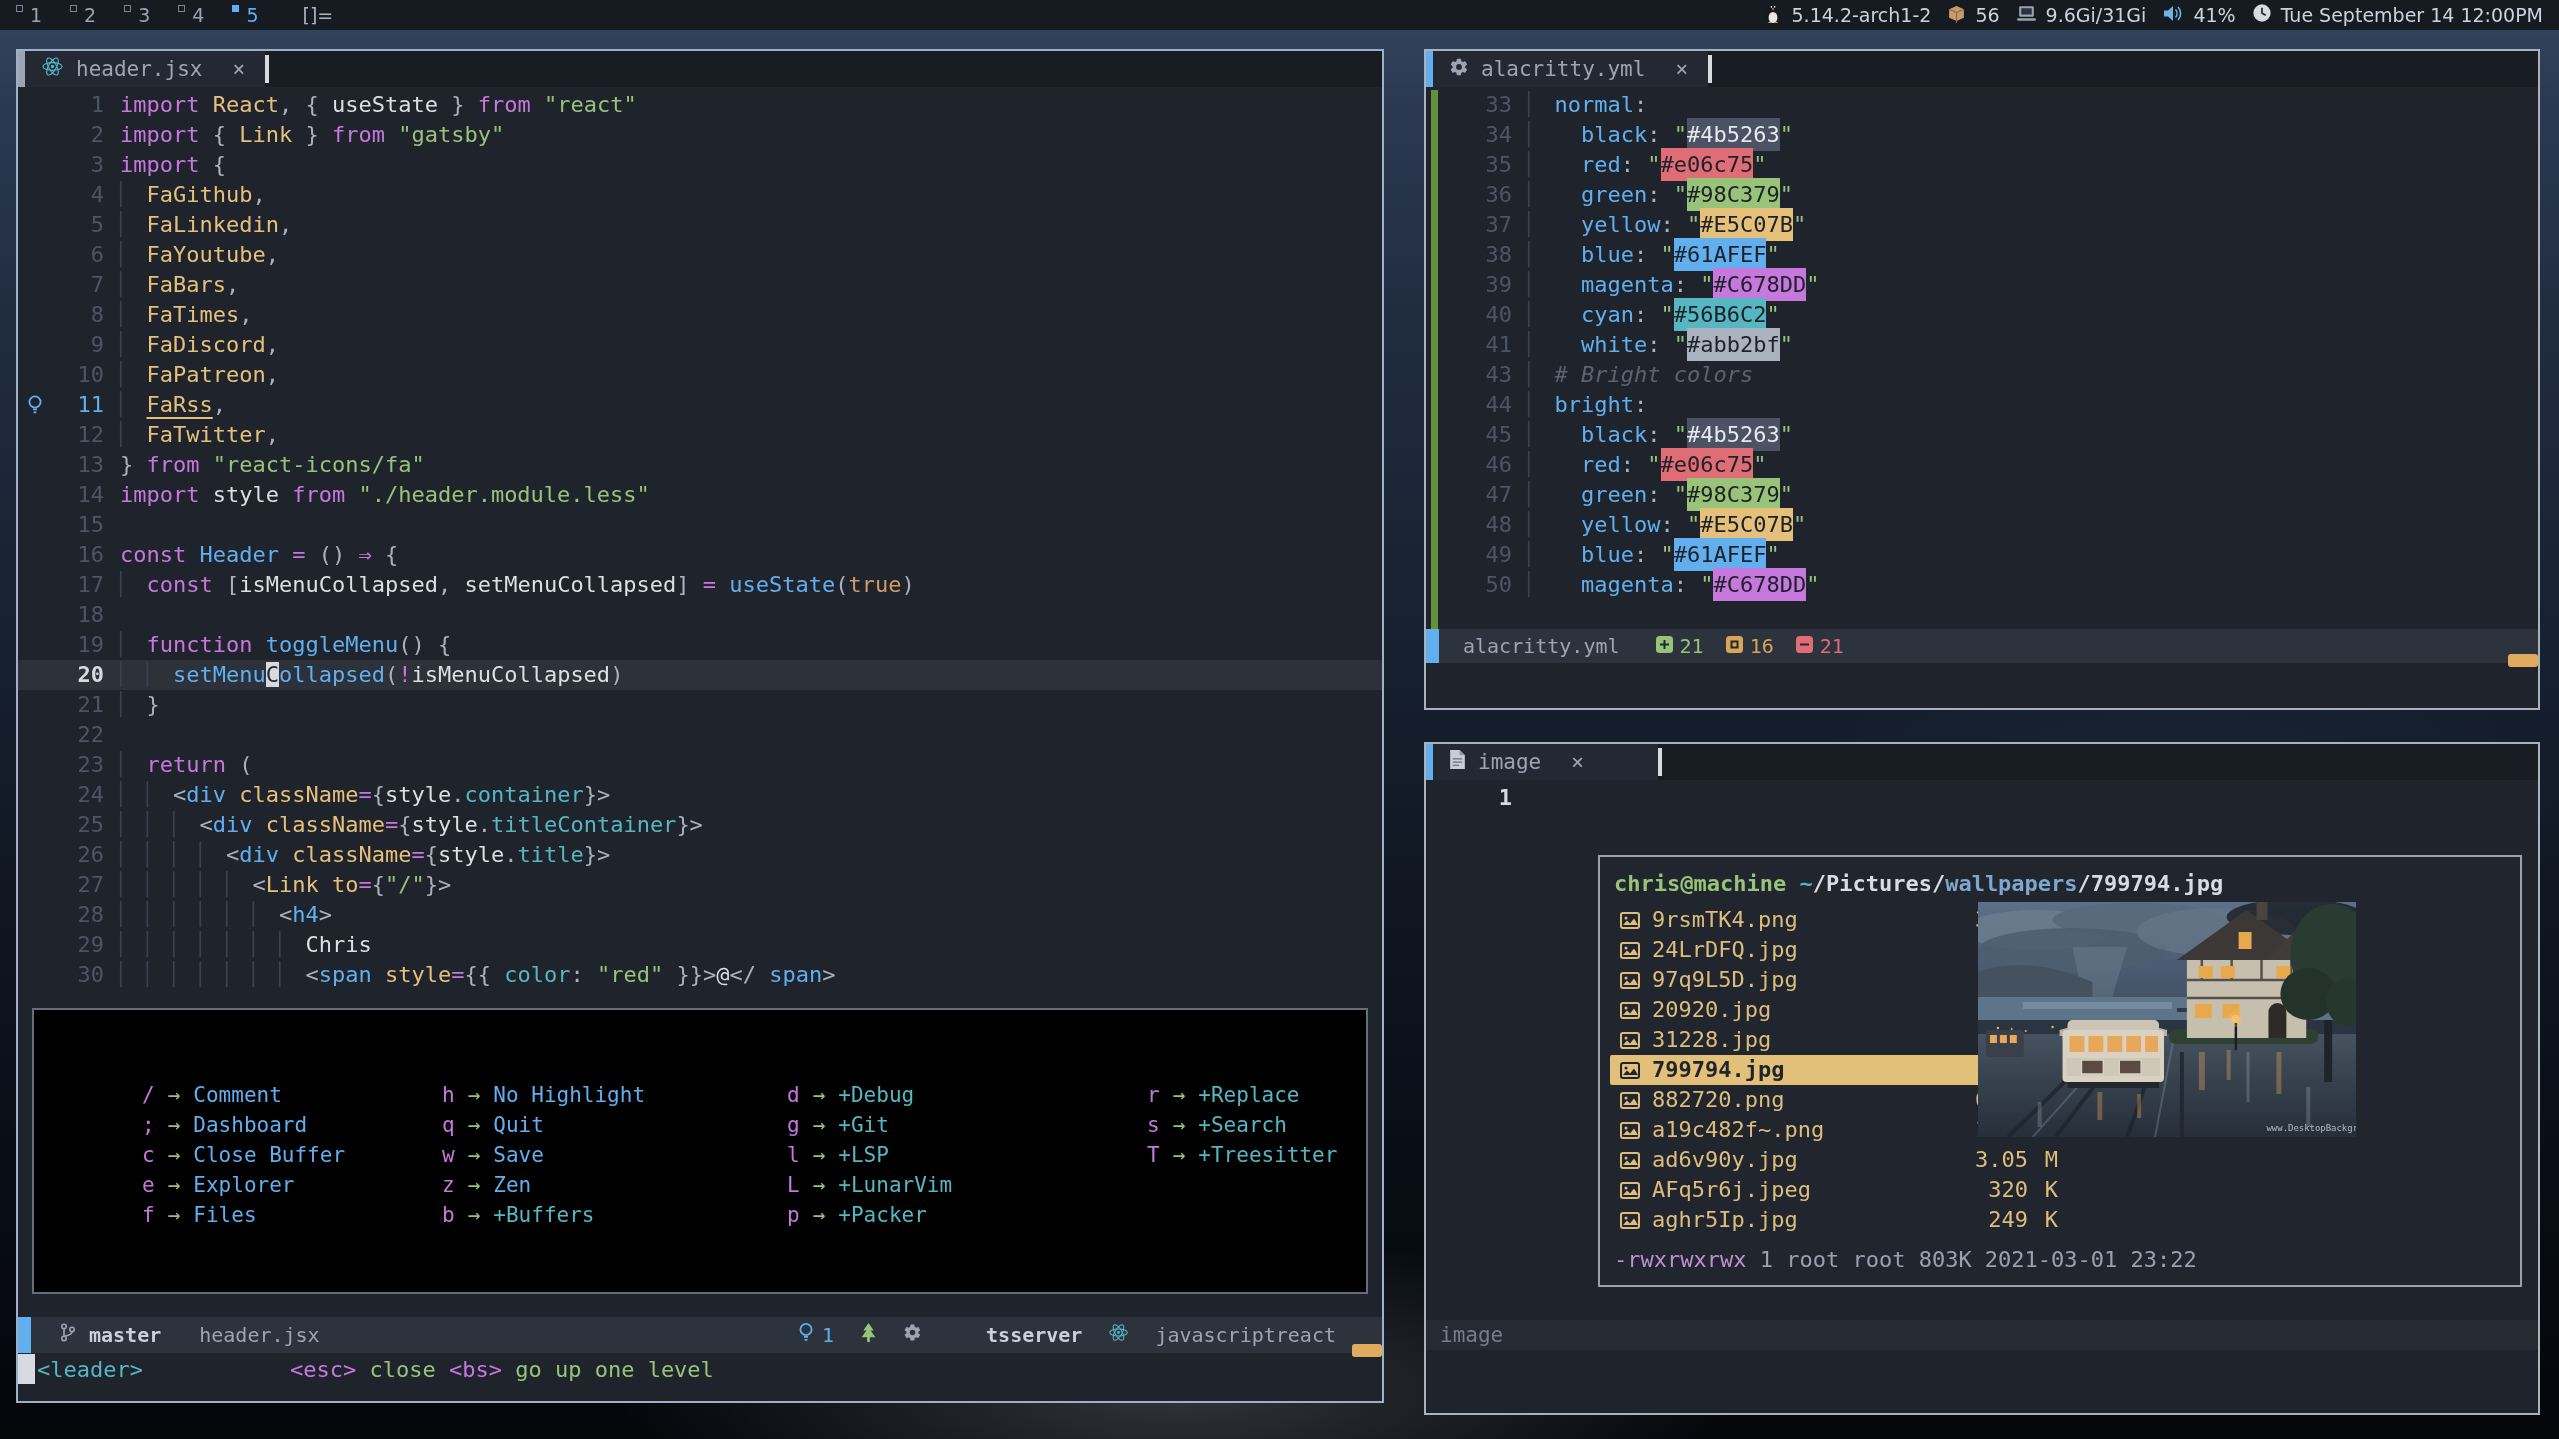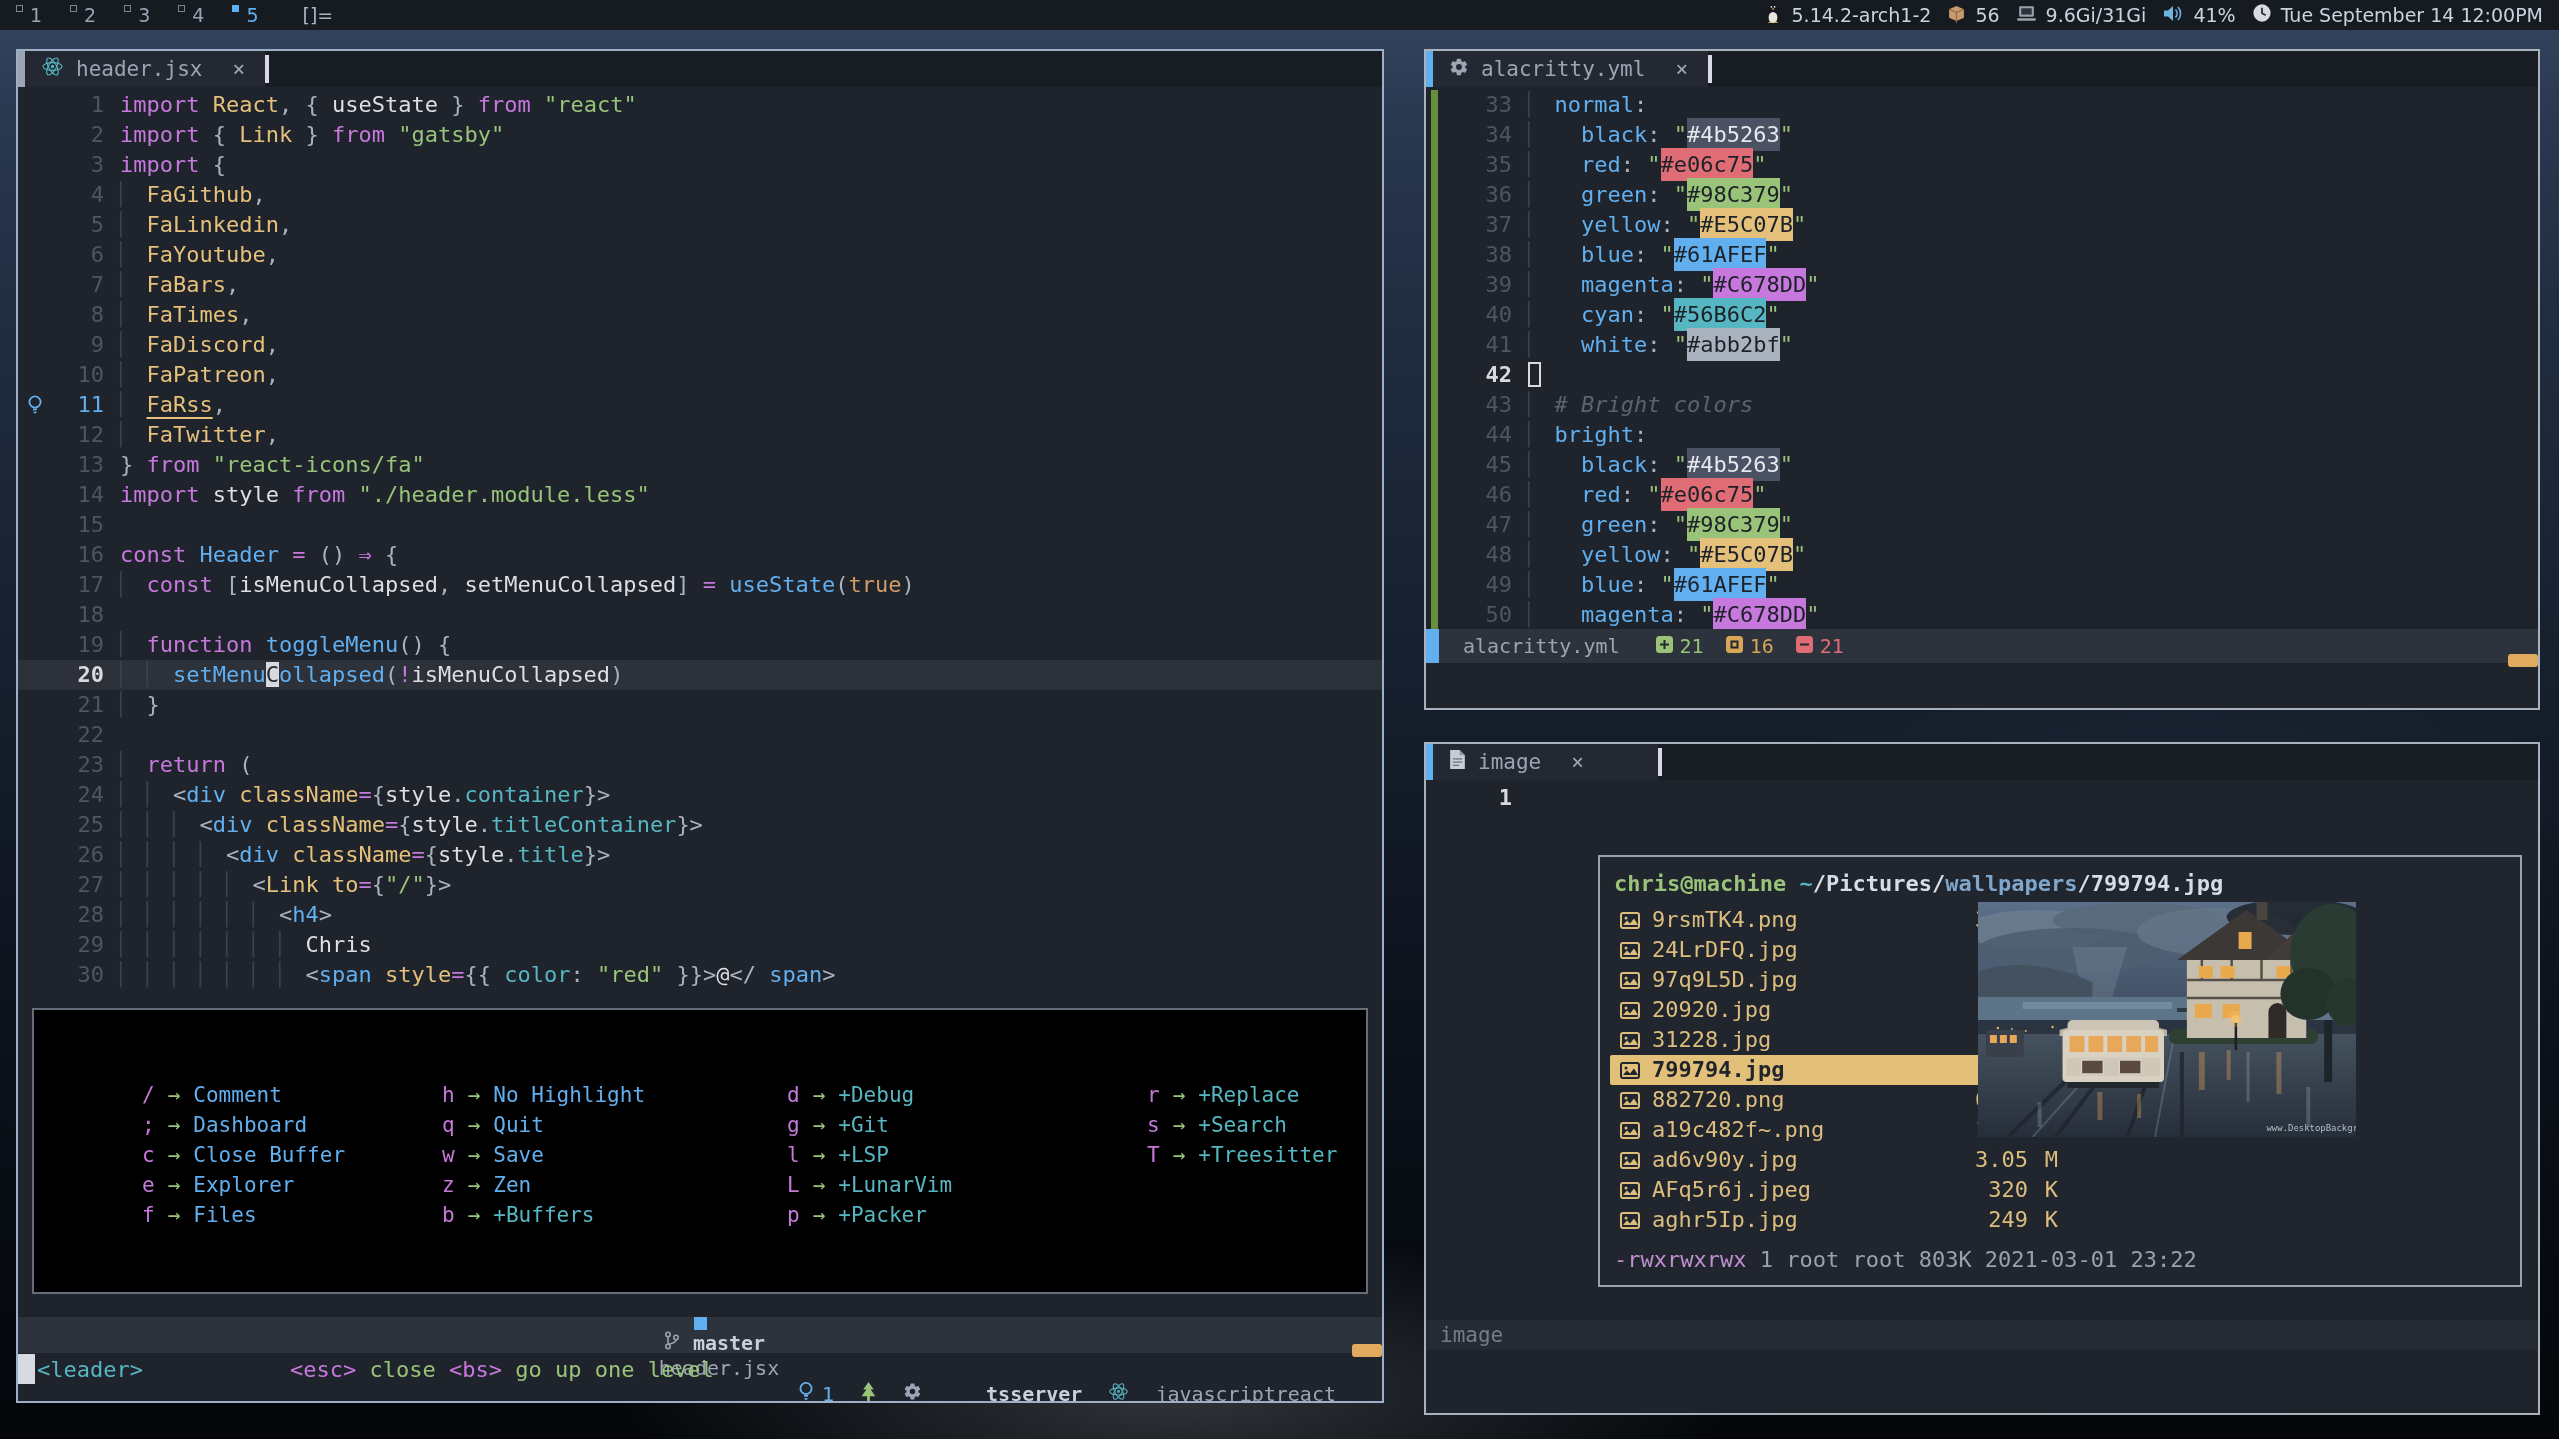--- a/index.html
+++ b/index.html
@@ -65,21 +65,21 @@
     border:2px solid #656d7a;display:grid;grid-template-columns:300px 345px 360px auto;
     padding:70px 0 0 108px;font-size:21px;line-height:30px;}
   .wk-item{height:30px;white-space:pre;}
   .wk-key{color:#c678dd;}
   .wk-arrow{color:#98c379;margin:0 13px;}
   .wk-label{color:#61afef;}
   .wk-label.group{color:#56b6c2;}
   
   .statusline{position:absolute;left:0;right:0;height:36px;background:#2d333d;
     display:flex;align-items:center;font-size:20px;color:#9da5b4;}
-  #win-left .statusline{top:1266px;flex-direction:column;}
+  #win-left .statusline{top:1266px;}
   #win-rt .statusline{top:578px;height:34px;}
   .mode-block{width:13px;height:100%;background:#61afef;flex:0 0 13px;}
   .sl-seg{display:flex;align-items:center;gap:12px;}
   .sl-branch{margin-left:28px;font-weight:bold;color:#c9d0da;}
   .sl-file{margin-left:38px;}
   .sl-right{margin-left:auto;display:flex;align-items:center;gap:26px;padding-right:46px;}
   .sl-diag{display:flex;align-items:center;gap:8px;color:#61afef;}
   .sl-lsp{font-weight:bold;color:#c9d0da;margin-left:38px;}
   .sl-ft{color:#9da5b4;}
   .scroll-ind{position:absolute;right:0;bottom:-4px;width:30px;height:13px;background:#e0aa5f;border-radius:3px;}
@@ -481,25 +481,20 @@
       </div>
       <div class="cline">
         <span class="sign"></span>
         <span class="lnum">40</span>
         <span class="ltext"><span class="tk-g">▏</span><span class="tk-n">   </span><span class="tk-f">cyan</span><span class="tk-p">:</span><span class="tk-s"> "</span><span class="tk-chip" style="background: rgb(86, 182, 194);">#56B6C2</span><span class="tk-s">"</span></span>
       </div>
       <div class="cline">
         <span class="sign"></span>
         <span class="lnum">41</span>
         <span class="ltext"><span class="tk-g">▏</span><span class="tk-n">   </span><span class="tk-f">white</span><span class="tk-p">:</span><span class="tk-s"> "</span><span class="tk-chip" style="background: rgb(171, 178, 191);">#abb2bf</span><span class="tk-s">"</span></span>
-      </div>
-      <div class="cline">
-        <span class="sign"></span>
-        <span class="lnum white">42</span>
-        <span class="ltext"><span class="tk-curh"> </span></span>
       </div>
       <div class="cline">
         <span class="sign"></span>
         <span class="lnum">43</span>
         <span class="ltext"><span class="tk-g">▏</span><span class="tk-n"> </span><span class="tk-c"># Bright colors</span></span>
       </div>
       <div class="cline">
         <span class="sign"></span>
         <span class="lnum">44</span>
         <span class="ltext"><span class="tk-g">▏</span><span class="tk-n"> </span><span class="tk-f">bright</span><span class="tk-p">:</span></span>

